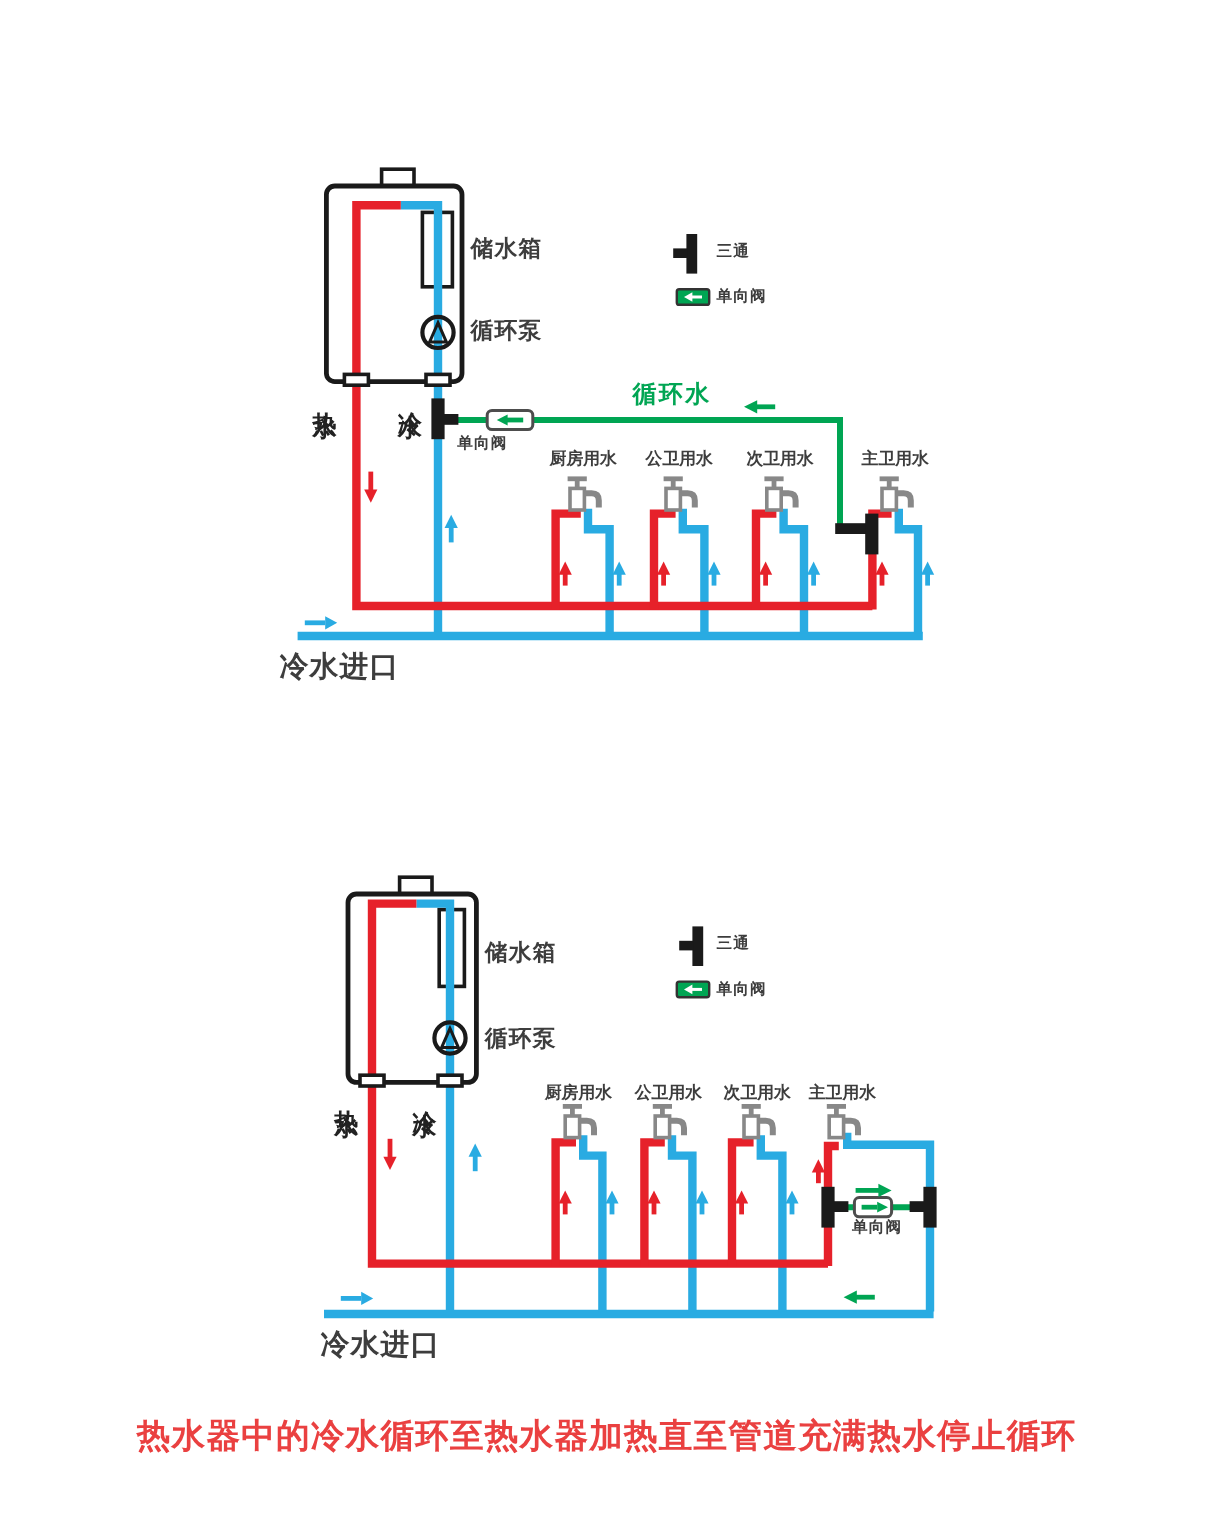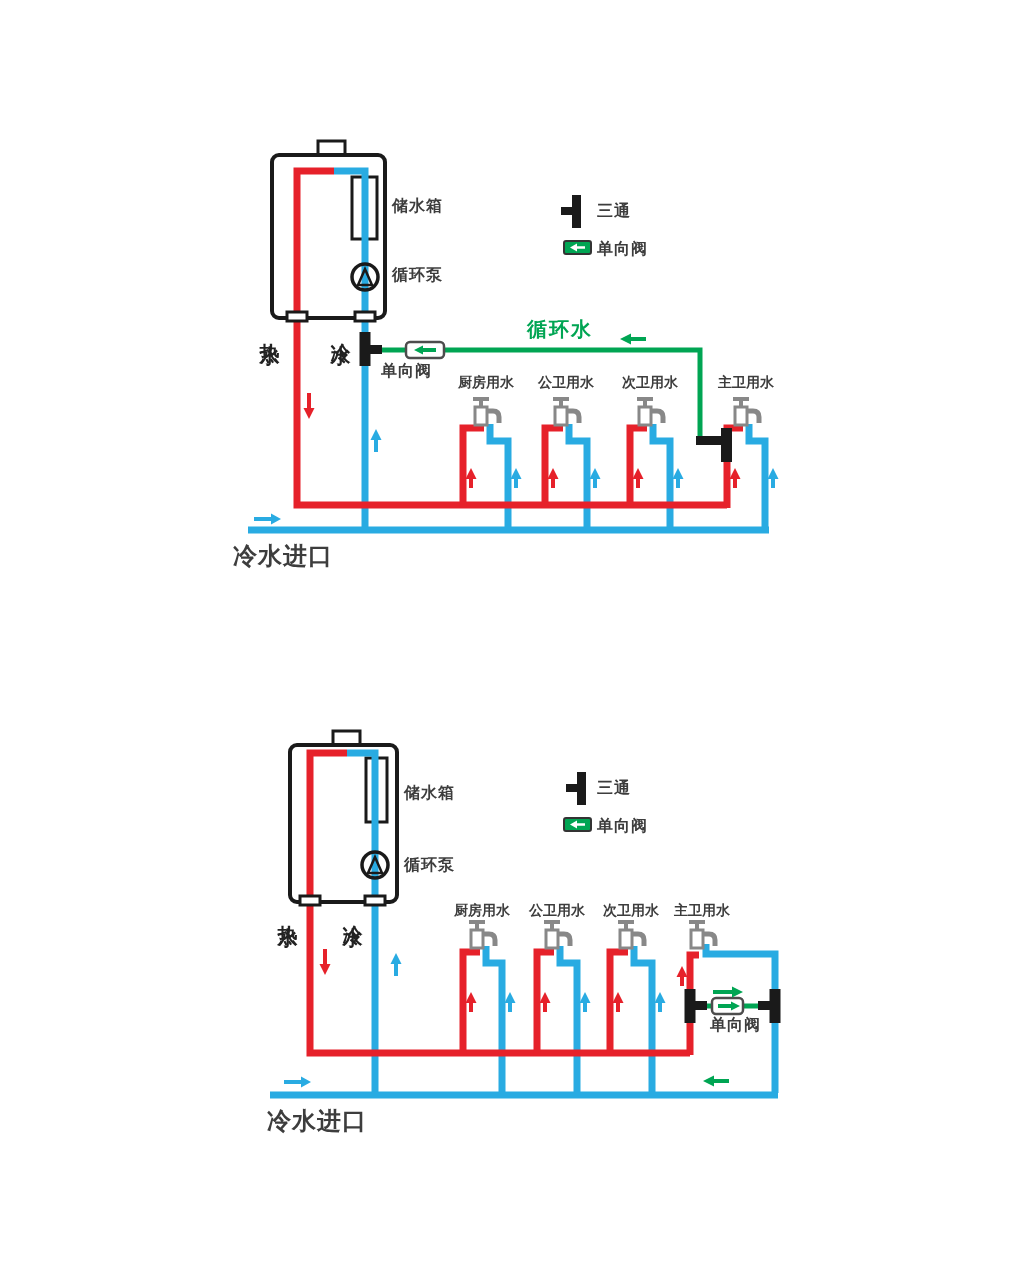--- a/index.html
+++ b/index.html
@@ -7,22 +7,22 @@
     --ink:#1a1a1a; --gray:#8a8a8a; --note:#ea4040; --label:#3d3d3d;
   }
   html,body{margin:0;padding:0;background:#fff;}
   .page{
     position:relative; width:1011px; height:1280px; background:#ffffff;
     font-family:"Liberation Sans", sans-serif; overflow:hidden;
   }
   .layer{position:absolute;left:0;top:0;}
   .lbl{position:absolute; color:var(--label); font-weight:600; letter-spacing:1px; white-space:nowrap; line-height:1.15;}
   .title{font-size:33px; font-weight:800; letter-spacing:5px; color:var(--teal);}
-  .s19{font-size:16px;}
-  .s17{font-size:16px;}
+  .s19{font-size:19px;}
+  .s17{font-size:13px;}
   .s20{font-size:24px;}
   .v{writing-mode:vertical-rl; text-orientation:upright; letter-spacing:3px; font-size:20px; color:#222; font-weight:700;}
   .tap{width:100px; text-align:center; font-size:14px; letter-spacing:0;}
   .circ{color:var(--green); font-size:20px; font-weight:700; letter-spacing:2px;}
   .note{
     position:absolute; left:0; top:1178px; width:1011px; text-align:center;
     color:var(--note); font-size:28px; font-weight:600; letter-spacing:1px;
   }
   
   .box{fill:#fff; stroke:var(--ink); stroke-width:4;}
@@ -251,14 +251,15 @@
   <div class="lbl v" style="left:341px;top:909px;">冷水</div>
   <div class="lbl s17" style="left:597px;top:779px;">三通</div>
   <div class="lbl s17" style="left:597px;top:817px;">单向阀</div>
   <div class="lbl tap" style="left:432px;top:902px;">厨房用水</div>
   <div class="lbl tap" style="left:507px;top:902px;">公卫用水</div>
   <div class="lbl tap" style="left:581px;top:902px;">次卫用水</div>
   <div class="lbl tap" style="left:652px;top:902px;">主卫用水</div>
   <div class="lbl s17" style="left:710px;top:1016px;">单向阀</div>
   <div class="lbl s20" style="left:267px;top:1107px;">冷水进口</div>
 
+  <div class="note">热水器中的冷水循环至热水器加热直至管道充满热水停止循环</div>
 
 </div>
 
 </body></html>

